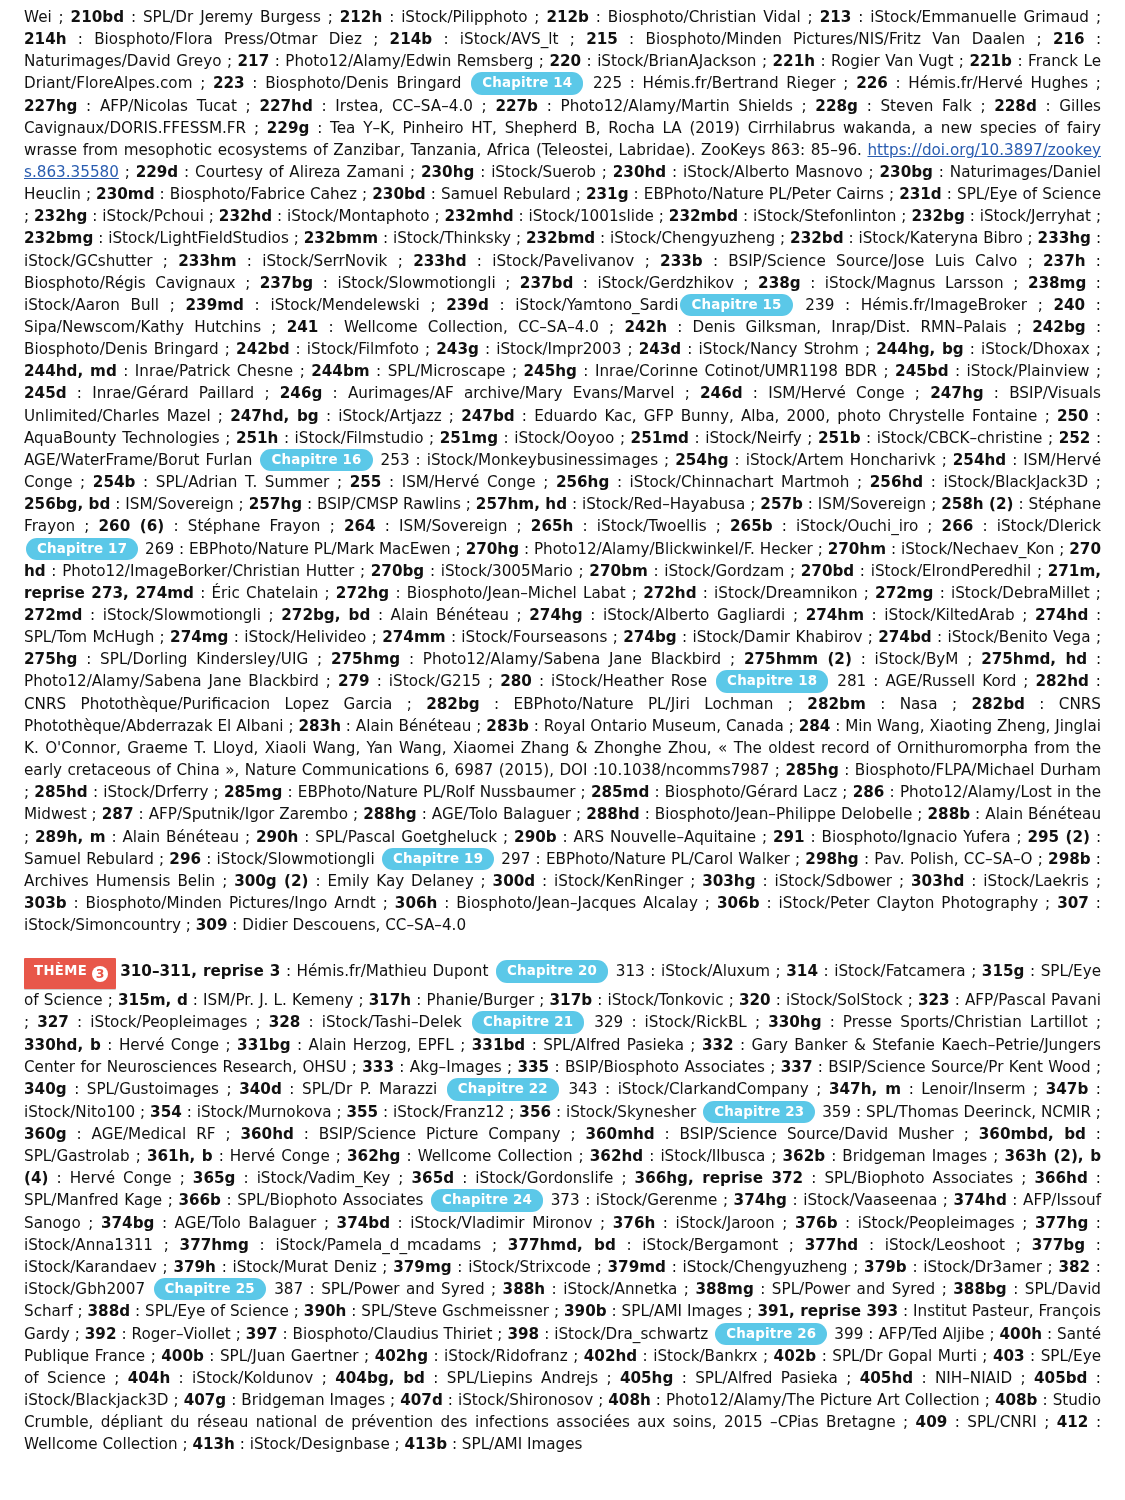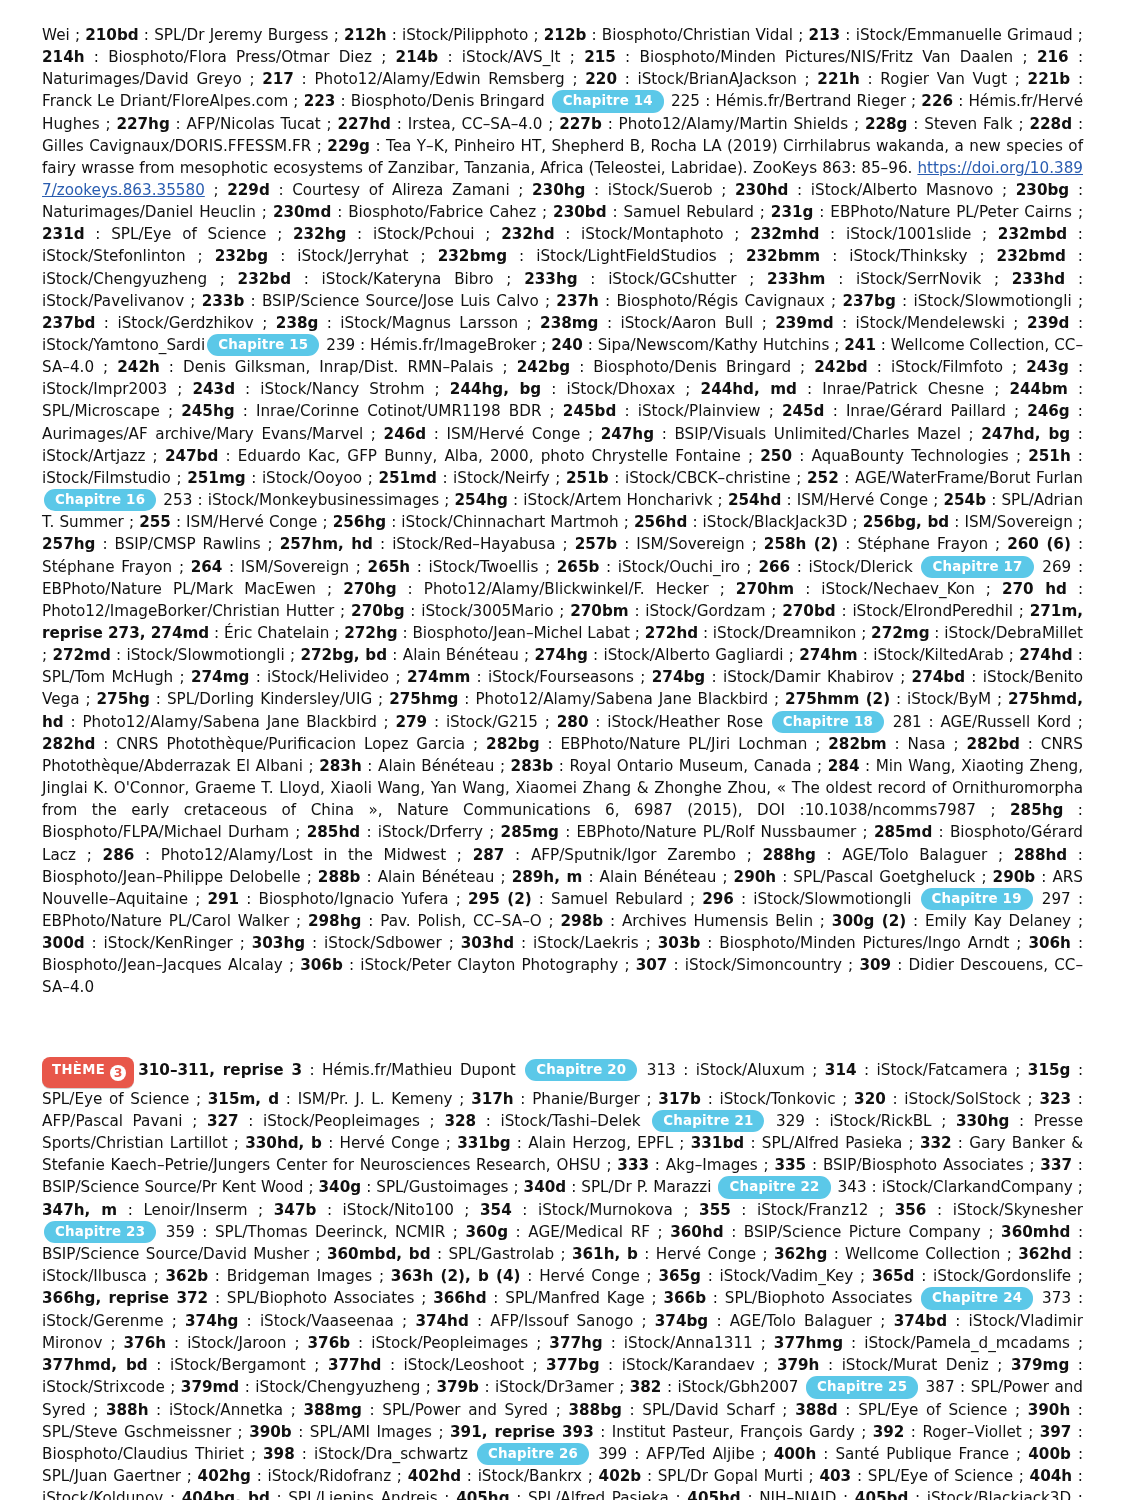--- a/index.html
+++ b/index.html
@@ -22,21 +22,21 @@
     padding: 6px 24px 0 24px;
   }
   .credits-block {
     font-size: 15.2px;
     line-height: 1.455;
     text-align: justify;
     text-justify: inter-word;
     hyphens: none;
   }
   .credits-block p {
-    margin: 18px;
+    margin: 0;
   }
   .bold { font-weight: bold; }
   .link {
     color: #2a5db0;
     text-decoration: underline;
     word-break: break-all;
   }
   .chip {
     display: inline-block;
     background: #5bc8e8;
@@ -53,21 +53,21 @@
   }
   .theme-badge {
     display: inline-block;
     position: relative;
     background: #e8574a;
     color: #ffffff;
     font-weight: bold;
     font-size: 13.2px;
     line-height: 1;
     padding: 6px 8px 7px 10px;
-    border-radius: 8px;
+    border-radius: 1px;
     white-space: nowrap;
     vertical-align: 1px;
     margin-right: 4px;
     letter-spacing: .4px;
     box-shadow: 0 1px 0 rgba(0,0,0,.18);
   }
   .theme-badge .num {
     display: inline-block;
     background: #ffffff;
     color: #e8574a;

